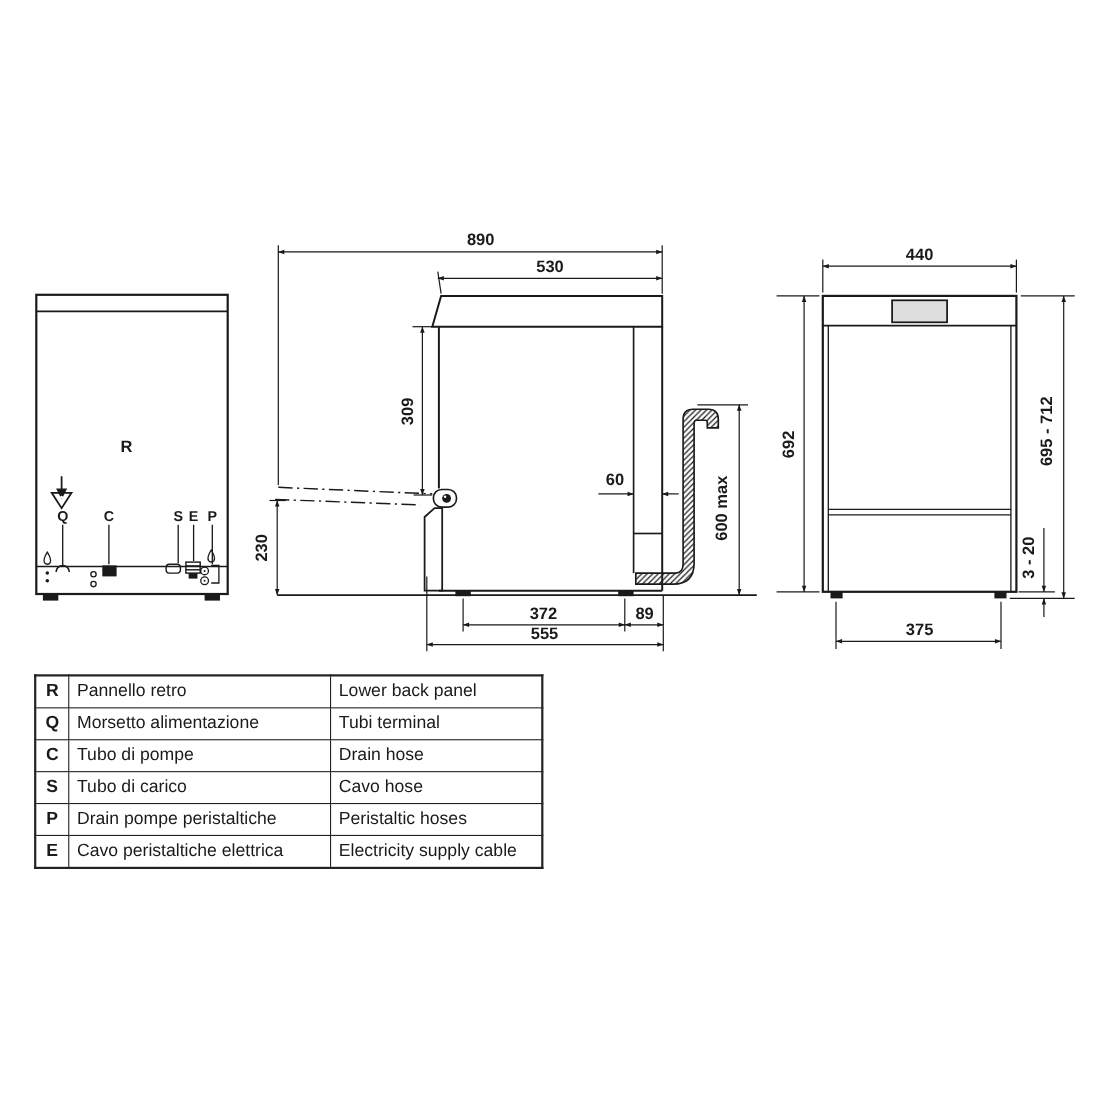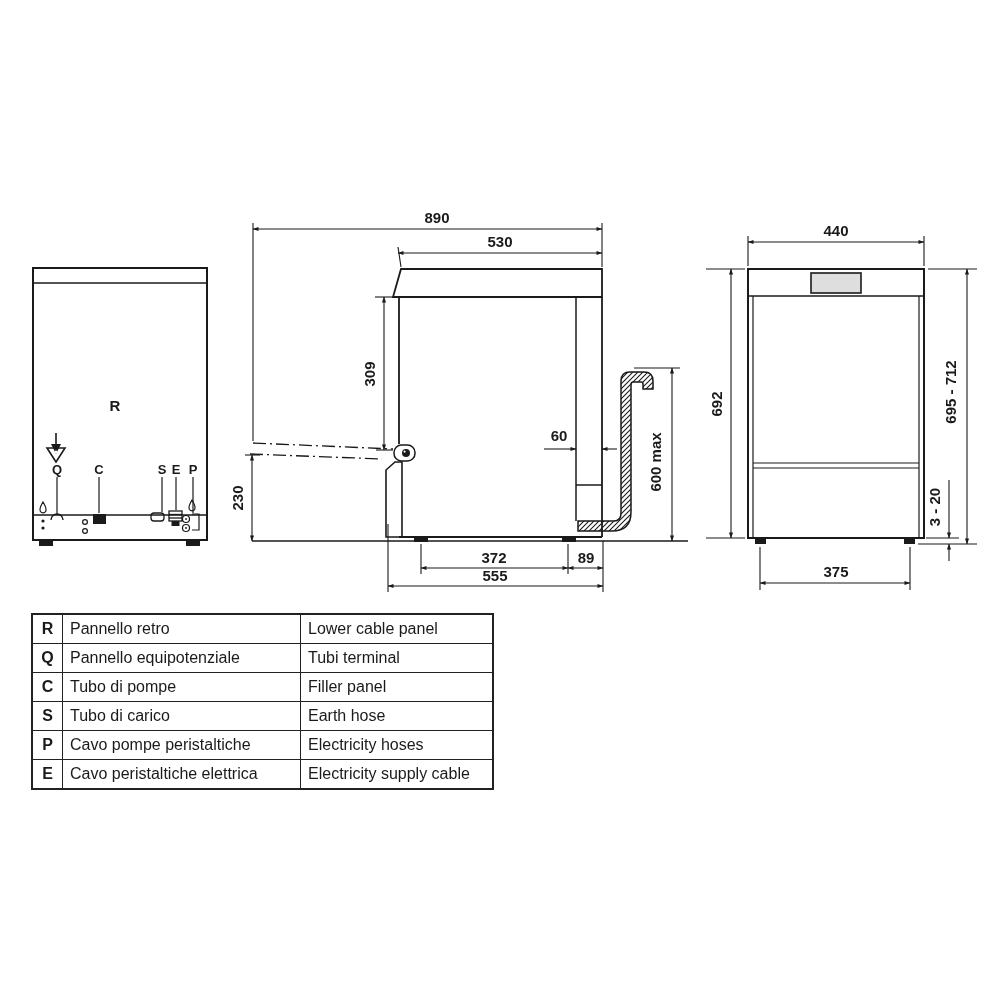--- a/index.html
+++ b/index.html
@@ -188,41 +188,41 @@
   </g>
 </svg>
 
   
   <div class="legend">
     <table>
       <tbody>
         <tr>
           <td class="key">R</td>
           <td class="it">Pannello retro</td>
-          <td class="en">Lower cable panel</td>
+          <td class="en">Lower back panel</td>
         </tr>
         <tr>
           <td class="key">Q</td>
-          <td class="it">Pannello equipotenziale</td>
+          <td class="it">Morsetto alimentazione</td>
           <td class="en">Tubi terminal</td>
         </tr>
         <tr>
           <td class="key">C</td>
           <td class="it">Tubo di pompe</td>
-          <td class="en">Filler panel</td>
+          <td class="en">Drain hose</td>
         </tr>
         <tr>
           <td class="key">S</td>
           <td class="it">Tubo di carico</td>
-          <td class="en">Earth hose</td>
+          <td class="en">Cavo hose</td>
         </tr>
         <tr>
           <td class="key">P</td>
-          <td class="it">Cavo pompe peristaltiche</td>
-          <td class="en">Electricity hoses</td>
+          <td class="it">Drain pompe peristaltiche</td>
+          <td class="en">Peristaltic hoses</td>
         </tr>
         <tr>
           <td class="key">E</td>
           <td class="it">Cavo peristaltiche elettrica</td>
           <td class="en">Electricity supply cable</td>
         </tr>
       </tbody>
     </table>
   </div>
 

